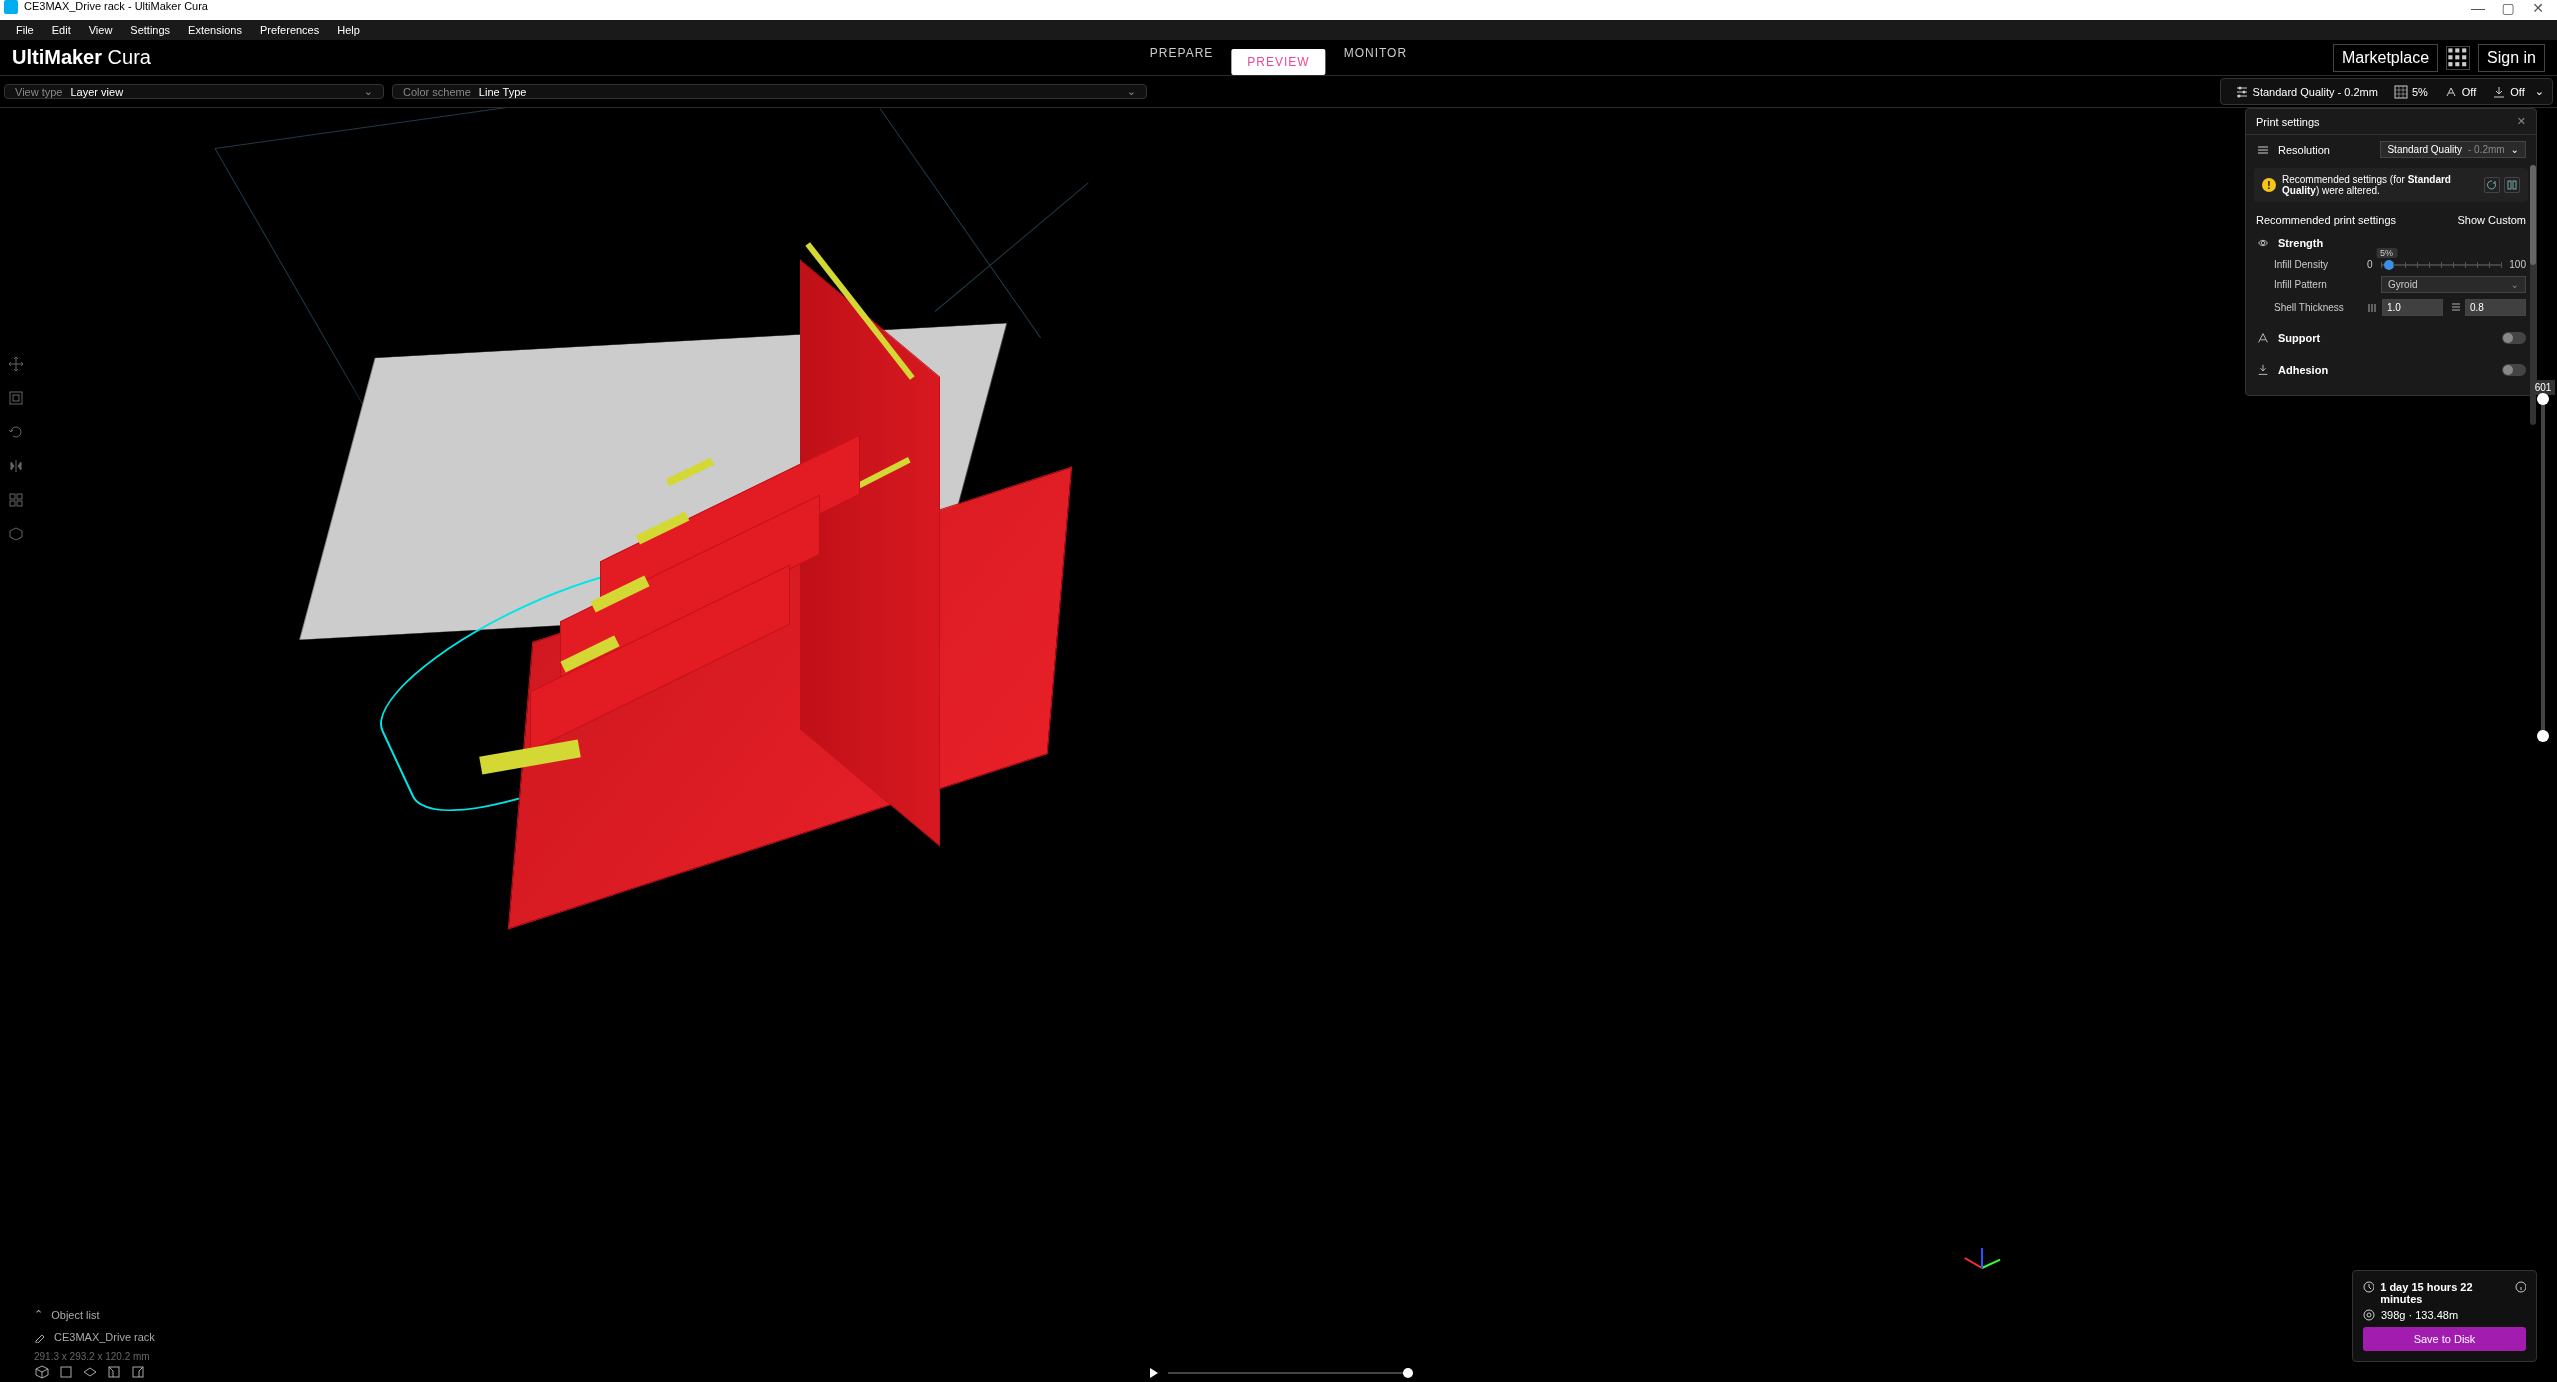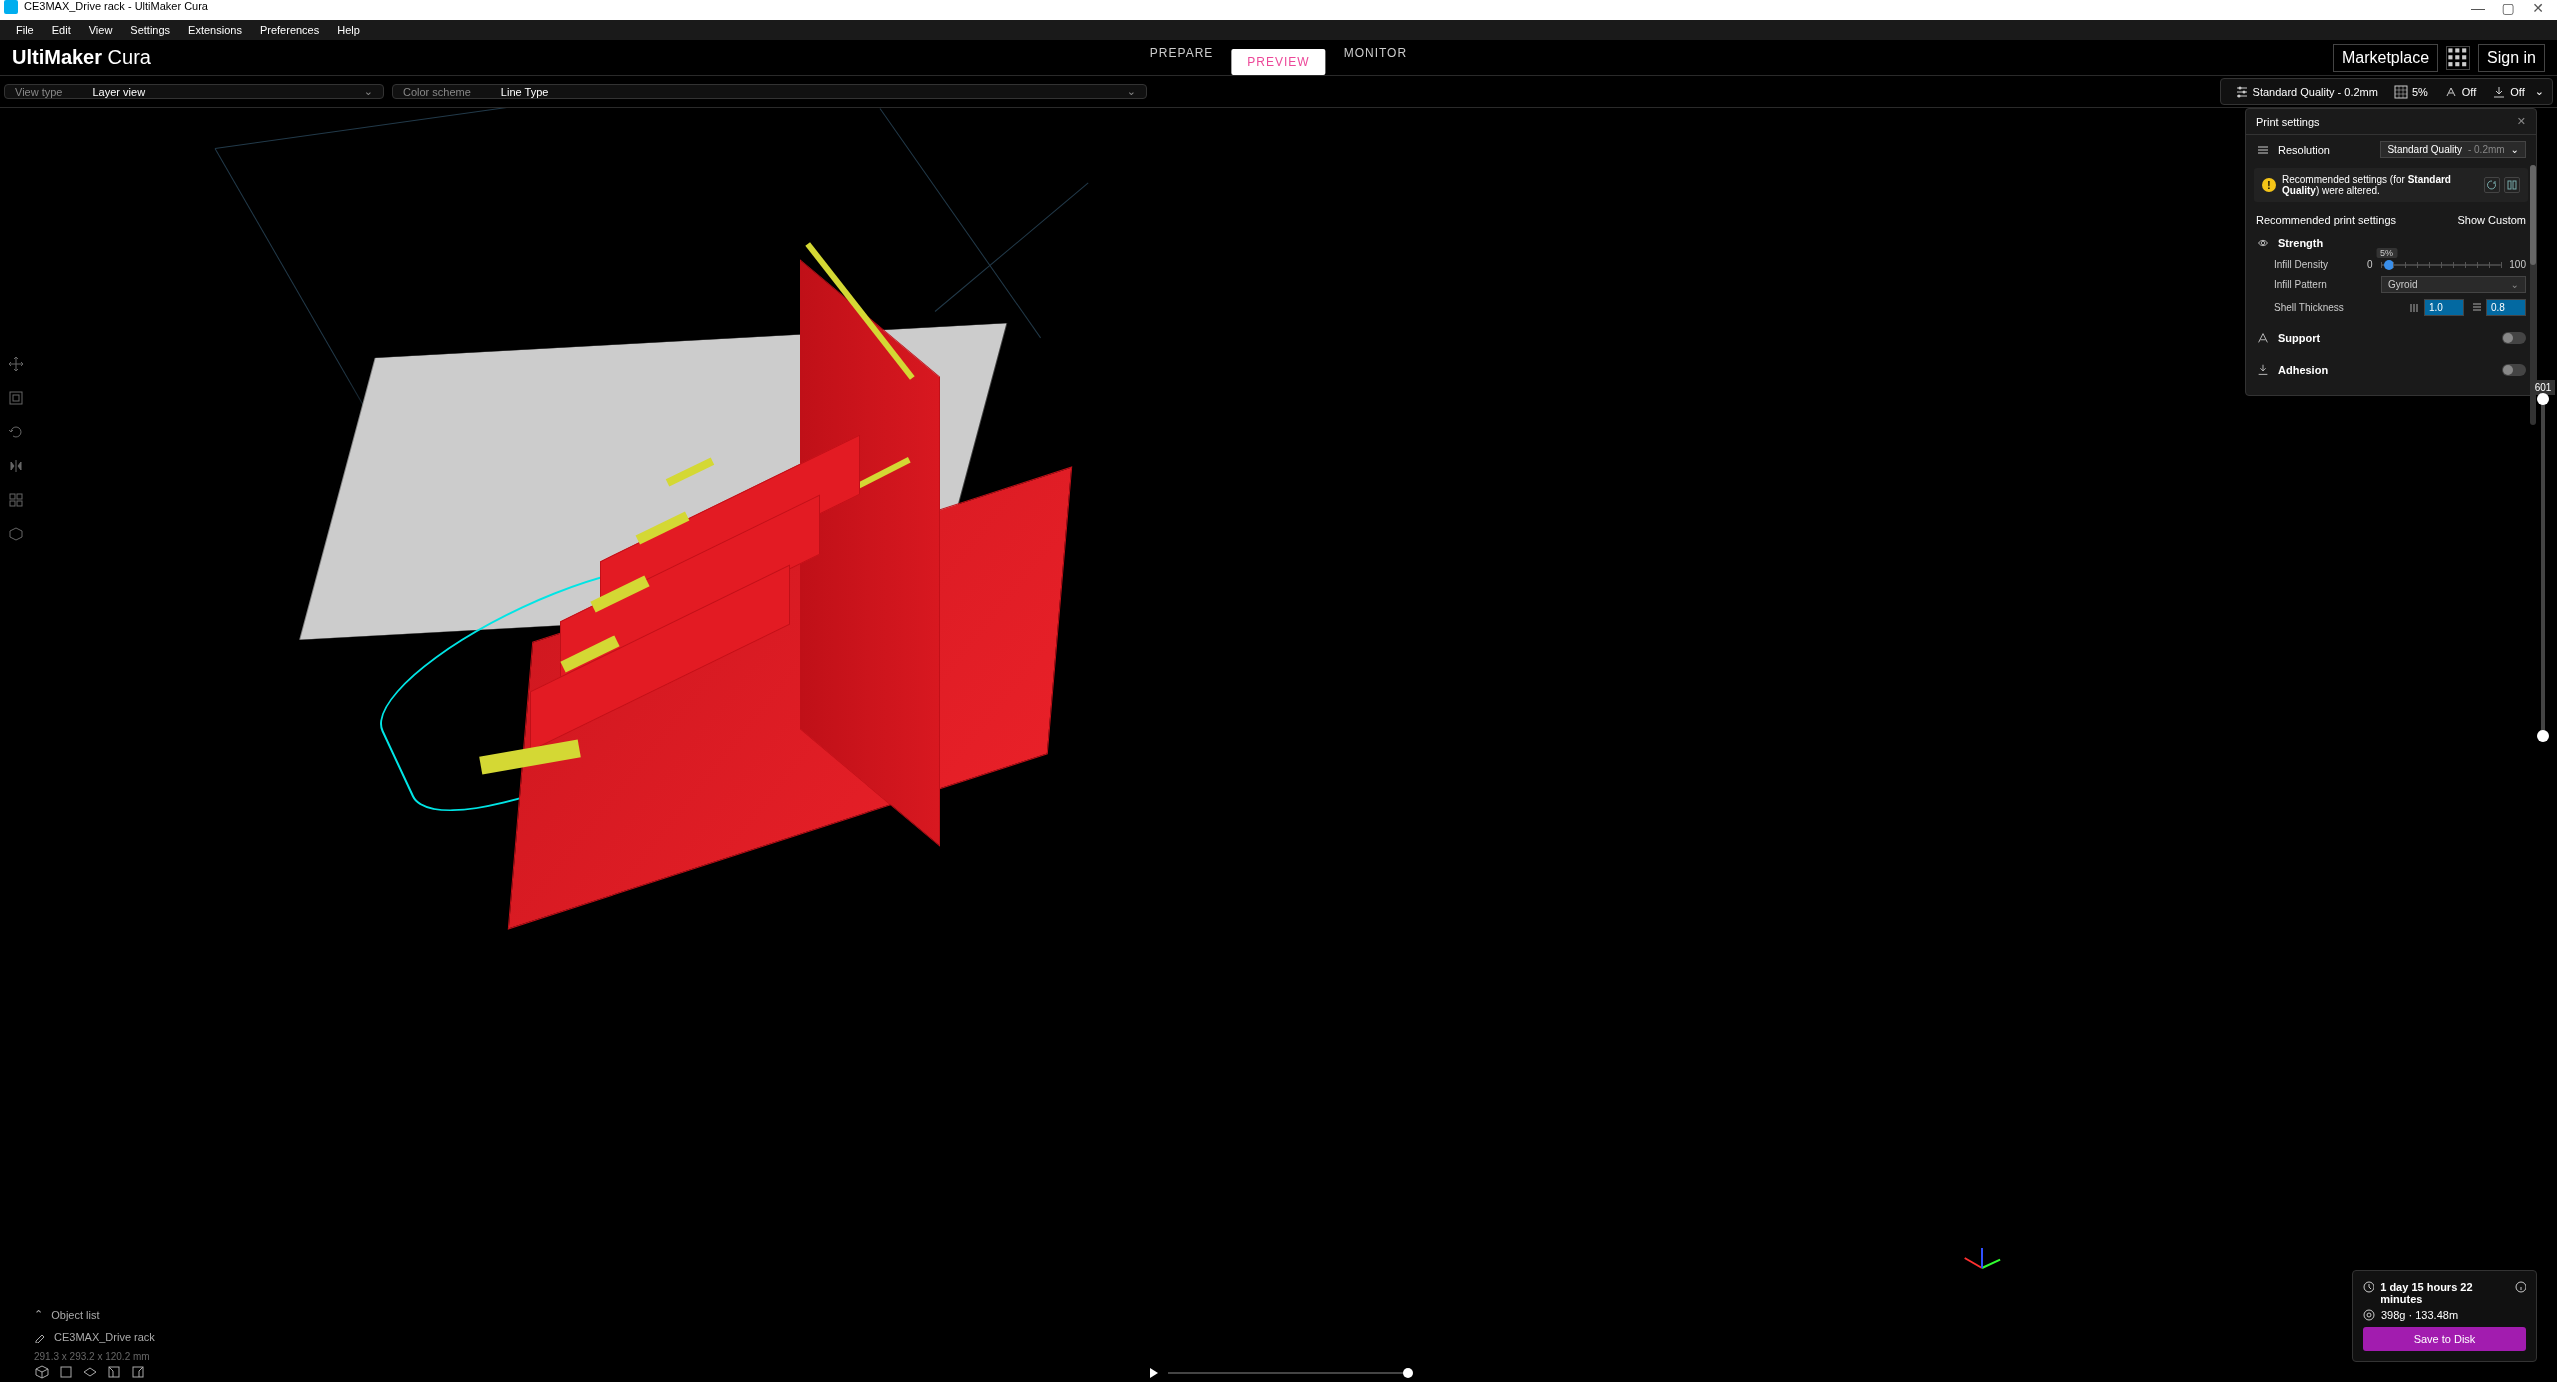--- a/index.html
+++ b/index.html
@@ -17,21 +17,21 @@
 .logo-text { font-size: 20px; font-weight: 500; }
 .logo-text .thin { font-weight: 300; }
 .center-tabs { position: absolute; left: 50%; transform: translateX(-50%); display: flex; gap: 2px; }
 .stage-tab { padding: 6px 16px; font-size: 12px; letter-spacing: 1px; cursor: pointer; color: #ccc; }
 .stage-tab.active { background: #fff; color: #ec4899; border-radius: 2px; margin-top: 9px; }
 .header-right { margin-left: auto; display: flex; align-items: center; gap: 8px; }
 .hdr-btn { border: 1px solid #444; padding: 4px 8px; cursor: pointer; font-size: 16px; }
 .hdr-icon-btn { width: 24px; height: 24px; border: 1px solid #444; display: flex; align-items: center; justify-content: center; cursor: pointer; }
 
 .toolbar-row { height: 32px; background: #000; display: flex; border-bottom: 1px solid #2a2a2a; }
-.dropdown-section { display: flex; align-items: center; padding: 0 10px; border: 1px solid #333; border-radius: 4px; margin: 8px 4px; background: #111; cursor: pointer; gap: 22px; }
+.dropdown-section { display: flex; align-items: center; padding: 0 10px; border: 1px solid #333; border-radius: 4px; margin: 8px 4px; background: #111; cursor: pointer; }
 .dropdown-section .lbl { color: #888; margin-right: 8px; }
 .dropdown-section .val { color: #fff; }
 .dropdown-section .chev { margin-left: auto; color: #888; padding-left: 12px; }
 
 .right-summary { display: flex; align-items: center; gap: 4px; margin: 2px 4px 2px auto; border: 1px solid #333; border-radius: 4px; background: #111; padding: 0 8px; }
 .right-summary .seg { display: flex; align-items: center; gap: 4px; padding: 0 6px; font-size: 11px; }
 
 .viewport { position: absolute; top: 108px; left: 0; right: 0; bottom: 0; background: #000; overflow: hidden; }
 .buildplate { position: absolute; width: 620px; height: 440px; left: 375px; top: 250px; background: #cccccc; transform: skewX(-22deg) rotateX(50deg) rotateZ(-5deg); transform-origin: top left; box-shadow: 0 0 40px rgba(0,0,0,0.8); }
 .wireframe-line { position: absolute; background: #223a4a; height: 1px; transform-origin: left center; }
@@ -74,21 +74,21 @@
 
 .slider-wrap { flex: 1; display: flex; align-items: center; gap: 6px; position: relative; }
 .slider-track { flex: 1; height: 2px; background: #444; position: relative; border-radius: 2px; }
 .slider-tick { position: absolute; width: 1px; height: 6px; background: #555; top: -2px; }
 .slider-handle { position: absolute; width: 10px; height: 10px; border-radius: 50%; background: #3a8fea; top: -4px; cursor: pointer; }
 .slider-tooltip { position: absolute; top: -16px; background: #333; padding: 0 4px; border-radius: 2px; font-size: 9px; transform: translateX(-50%); }
 
 .select-box { margin-left: auto; background: #2a2a2a; border: 1px solid #444; padding: 2px 6px; width: 145px; display: flex; align-items: center; cursor: pointer; }
 .select-box .chev { margin-left: auto; color: #888; }
 
-.num-input { background: #0369a1; border: 1px solid #444; padding: 2px 4px; width: 40px; color: #fff; font-size: 10px; }
+.num-input { background: #404040; border: 1px solid #444; padding: 2px 4px; width: 61px; color: #fff; font-size: 10px; }
 .num-wrap { display: flex; align-items: center; gap: 2px; }
 .num-wrap .ico { width: 14px; height: 14px; display:flex;align-items:center;justify-content:center; }
 
 .toggle { width: 24px; height: 12px; background: #444; border-radius: 6px; position: relative; margin-left: auto; cursor: pointer; }
 .toggle::after { content: ''; position: absolute; width: 10px; height: 10px; background: #888; border-radius: 50%; top: 1px; left: 1px; }
 
 .right-slider-bar { position: absolute; right: 4px; top: 200px; width: 20px; height: 400px; display: flex; flex-direction: column; align-items: center; }
 .vslider-lbl { background: #333; padding: 2px 4px; font-size: 10px; border-radius: 0; }
 .vslider-track { width: 4px; flex: 1; background: #444; border-radius: 2px; position: relative; }
 .vslider-handle { position: absolute; width: 12px; height: 12px; background: #fff; border-radius: 50%; left: -4px; cursor: pointer; }

